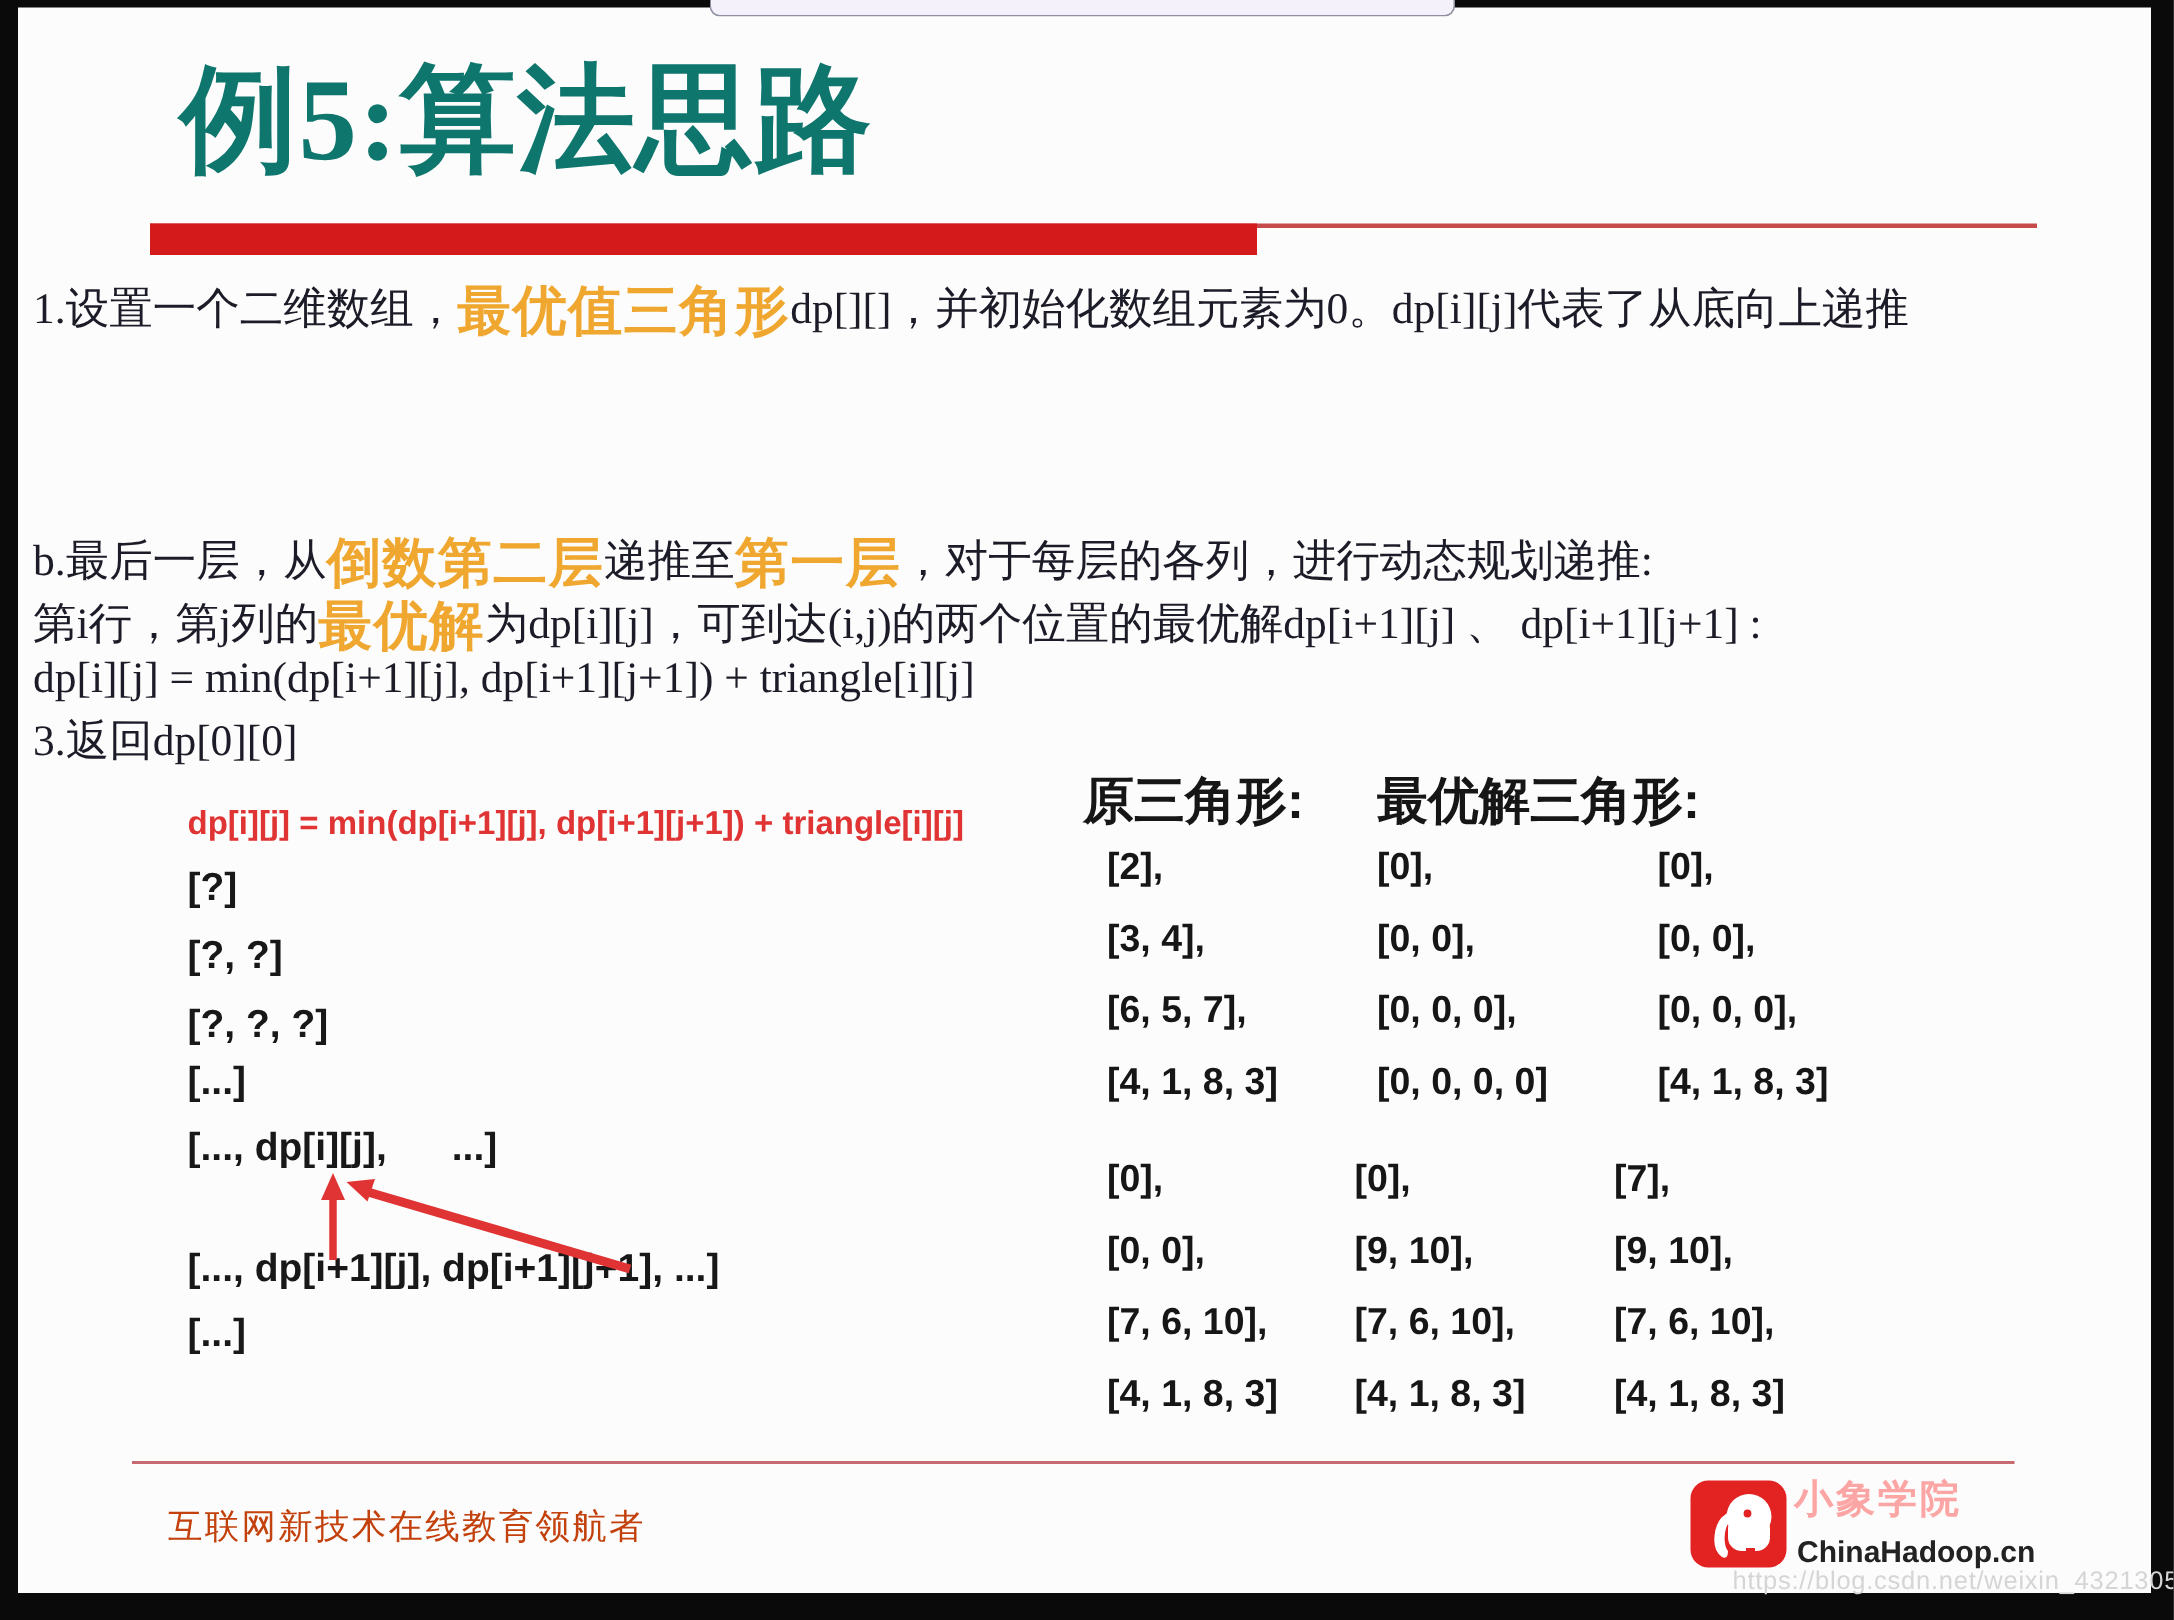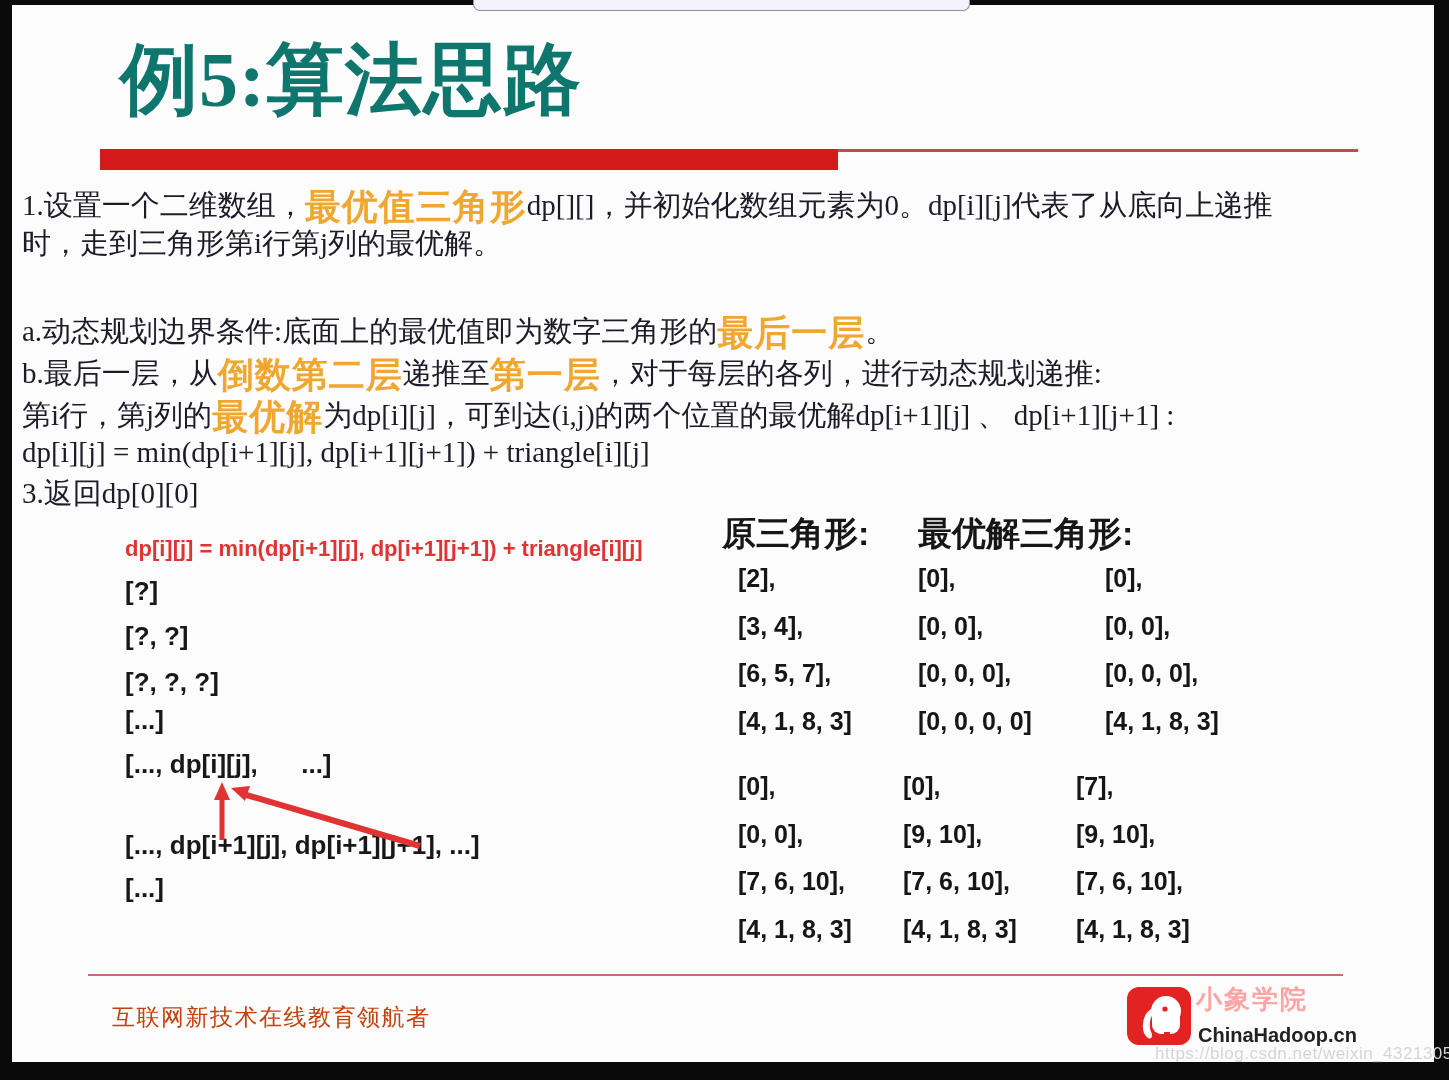--- a/index.html
+++ b/index.html
@@ -50,22 +50,20 @@
   <div class="slide"></div>
 
   <div class="top-bar"></div>
 
   <div class="abs title">例5:算法思路</div>
 
   <div class="abs bar-thin"></div>
   <div class="abs bar-thick"></div>
 
   <div class="abs bl" style="top:183px"><span>1.设置一个二维数组，</span><span class="hl">最优值三角形</span><span>dp[][]，并初始化数组元素为0。dp[i][j]代表了从底向上递推</span></div>
-  <div class="abs bl" style="top:224px">时，走到三角形第i行第j列的最优解。</div>
-  <div class="abs bl" style="top:309px"><span>a.动态规划边界条件:底面上的最优值即为数字三角形的</span><span class="hl">最后一层</span><span>。</span></div>
   <div class="abs bl" style="top:351px"><span>b.最后一层，从</span><span class="hl">倒数第二层</span><span>递推至</span><span class="hl">第一层</span><span>，对于每层的各列，进行动态规划递推:</span></div>
   <div class="abs bl" style="top:393px"><span>第i行，第j列的</span><span class="hl">最优解</span><span>为dp[i][j]，可到达(i,j)的两个位置的最优解dp[i+1][j] 、 dp[i+1][j+1] :</span></div>
   <div class="abs bl" style="top:436px">dp[i][j] = min(dp[i+1][j], dp[i+1][j+1]) + triangle[i][j]</div>
   <div class="abs bl" style="top:474px">3.返回dp[0][0]</div>
 
   <div class="abs dg-formula">dp[i][j] = min(dp[i+1][j], dp[i+1][j+1]) + triangle[i][j]</div>
   <div class="abs dg-row" style="top:576px">[?]</div>
   <div class="abs dg-row" style="top:621px">[?, ?]</div>
   <div class="abs dg-row" style="top:667px">[?, ?, ?]</div>
   <div class="abs dg-row" style="top:705px">[...]</div>

